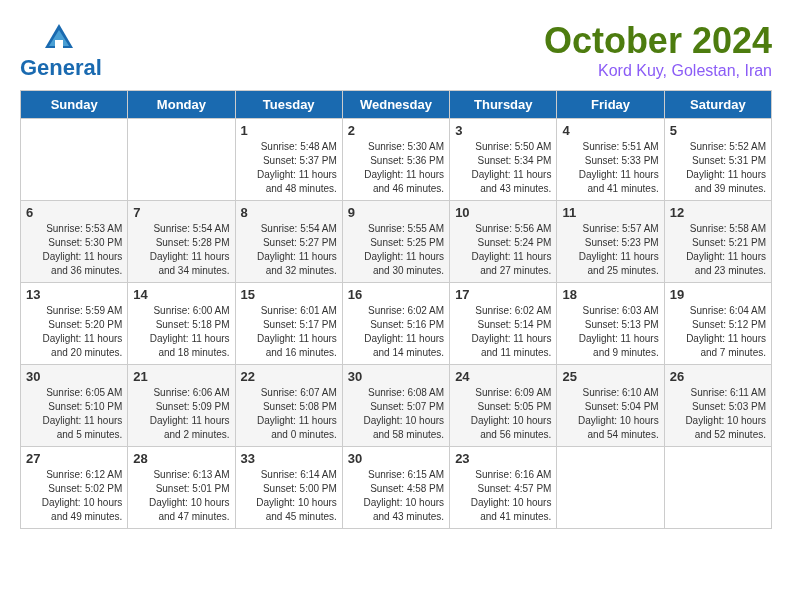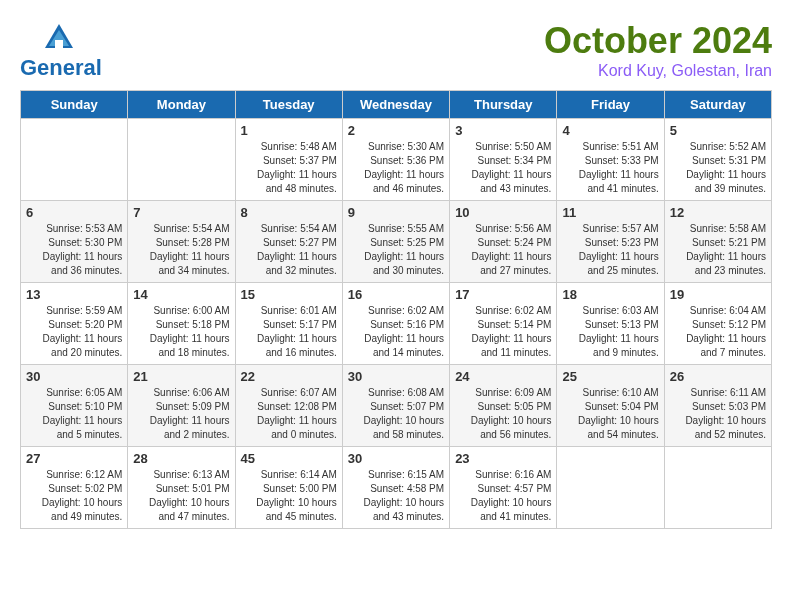--- a/index.html
+++ b/index.html
@@ -250,21 +250,21 @@
         </td>
         <td>
           <span class="day-num">21</span>
           <div class="day-detail">Sunrise: 6:06 AM
 Sunset: 5:09 PM
 Daylight: 11 hours and 2 minutes.</div>
         </td>
         <td>
           <span class="day-num">22</span>
           <div class="day-detail">Sunrise: 6:07 AM
-Sunset: 12:08 PM
+Sunset: 5:08 PM
 Daylight: 11 hours and 0 minutes.</div>
         </td>
         <td>
           <span class="day-num">30</span>
           <div class="day-detail">Sunrise: 6:08 AM
 Sunset: 5:07 PM
 Daylight: 10 hours and 58 minutes.</div>
         </td>
         <td>
           <span class="day-num">24</span>
@@ -292,21 +292,21 @@
 Sunset: 5:02 PM
 Daylight: 10 hours and 49 minutes.</div>
         </td>
         <td>
           <span class="day-num">28</span>
           <div class="day-detail">Sunrise: 6:13 AM
 Sunset: 5:01 PM
 Daylight: 10 hours and 47 minutes.</div>
         </td>
         <td>
-          <span class="day-num">45</span>
+          <span class="day-num">33</span>
           <div class="day-detail">Sunrise: 6:14 AM
 Sunset: 5:00 PM
 Daylight: 10 hours and 45 minutes.</div>
         </td>
         <td>
           <span class="day-num">30</span>
           <div class="day-detail">Sunrise: 6:15 AM
 Sunset: 4:58 PM
 Daylight: 10 hours and 43 minutes.</div>
         </td>

